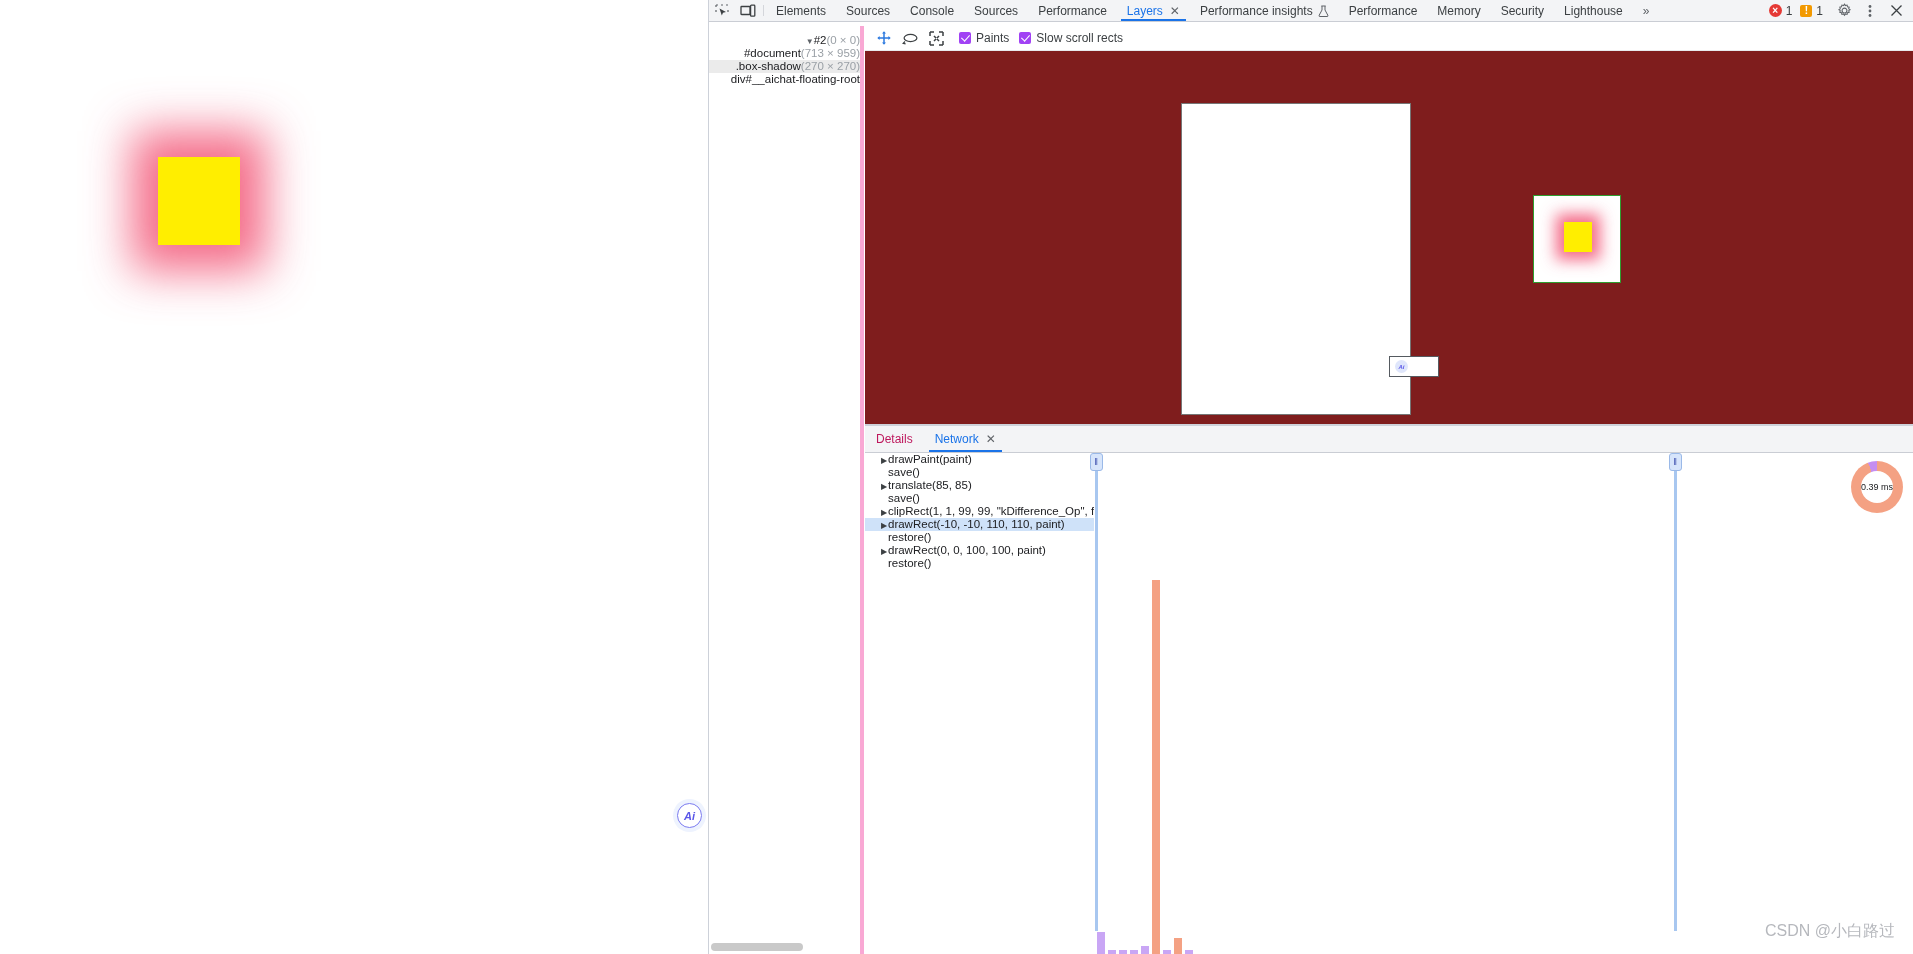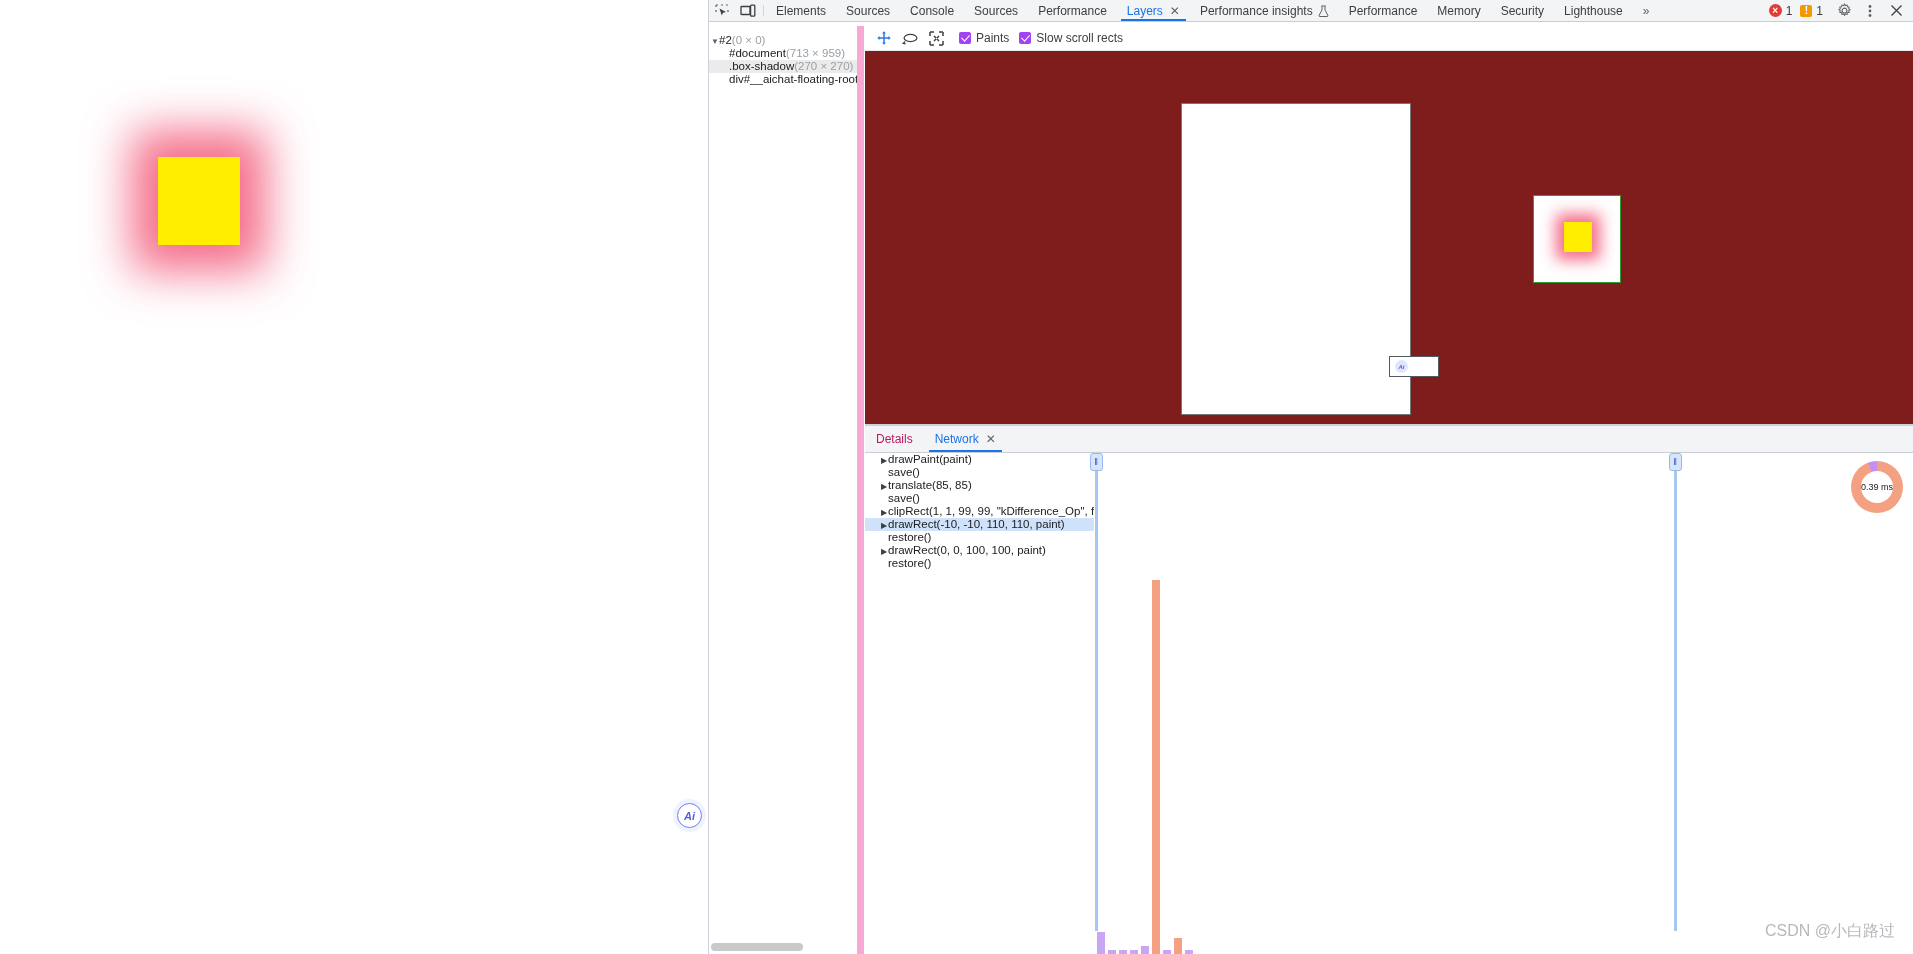--- a/index.html
+++ b/index.html
@@ -92,24 +92,25 @@
     background: #f29900; color: #fff; font-size: 10px; font-weight: bold;
     display: flex; align-items: center; justify-content: center; line-height: 1;
   }
 
   
   #dt-body { position: absolute; top: 26px; left: 0; right: 0; bottom: 0; }
 
   
   #layer-tree {
     position: absolute; left: 0; top: 0; width: 155px; bottom: 0;
-    border-right: 7px solid #f9a8d4;
+    border-right: 4px solid #f9a8d4;
     background: #fff;
     font-size: 11.5px;
     overflow: hidden;
+    text-align: right;
   }
   .tree-row {
     height: 13px; line-height: 13px;
     white-space: nowrap; overflow: hidden;
     color: #202124; cursor: pointer;
     padding-left: 2px;
   }
   .tree-row.selected { background: #ebebeb; }
   .tree-row .dim { color: #9aa0a6; }
   .twisty { font-size: 8px; color: #5f6368; display: inline-block; width: 8px; }

